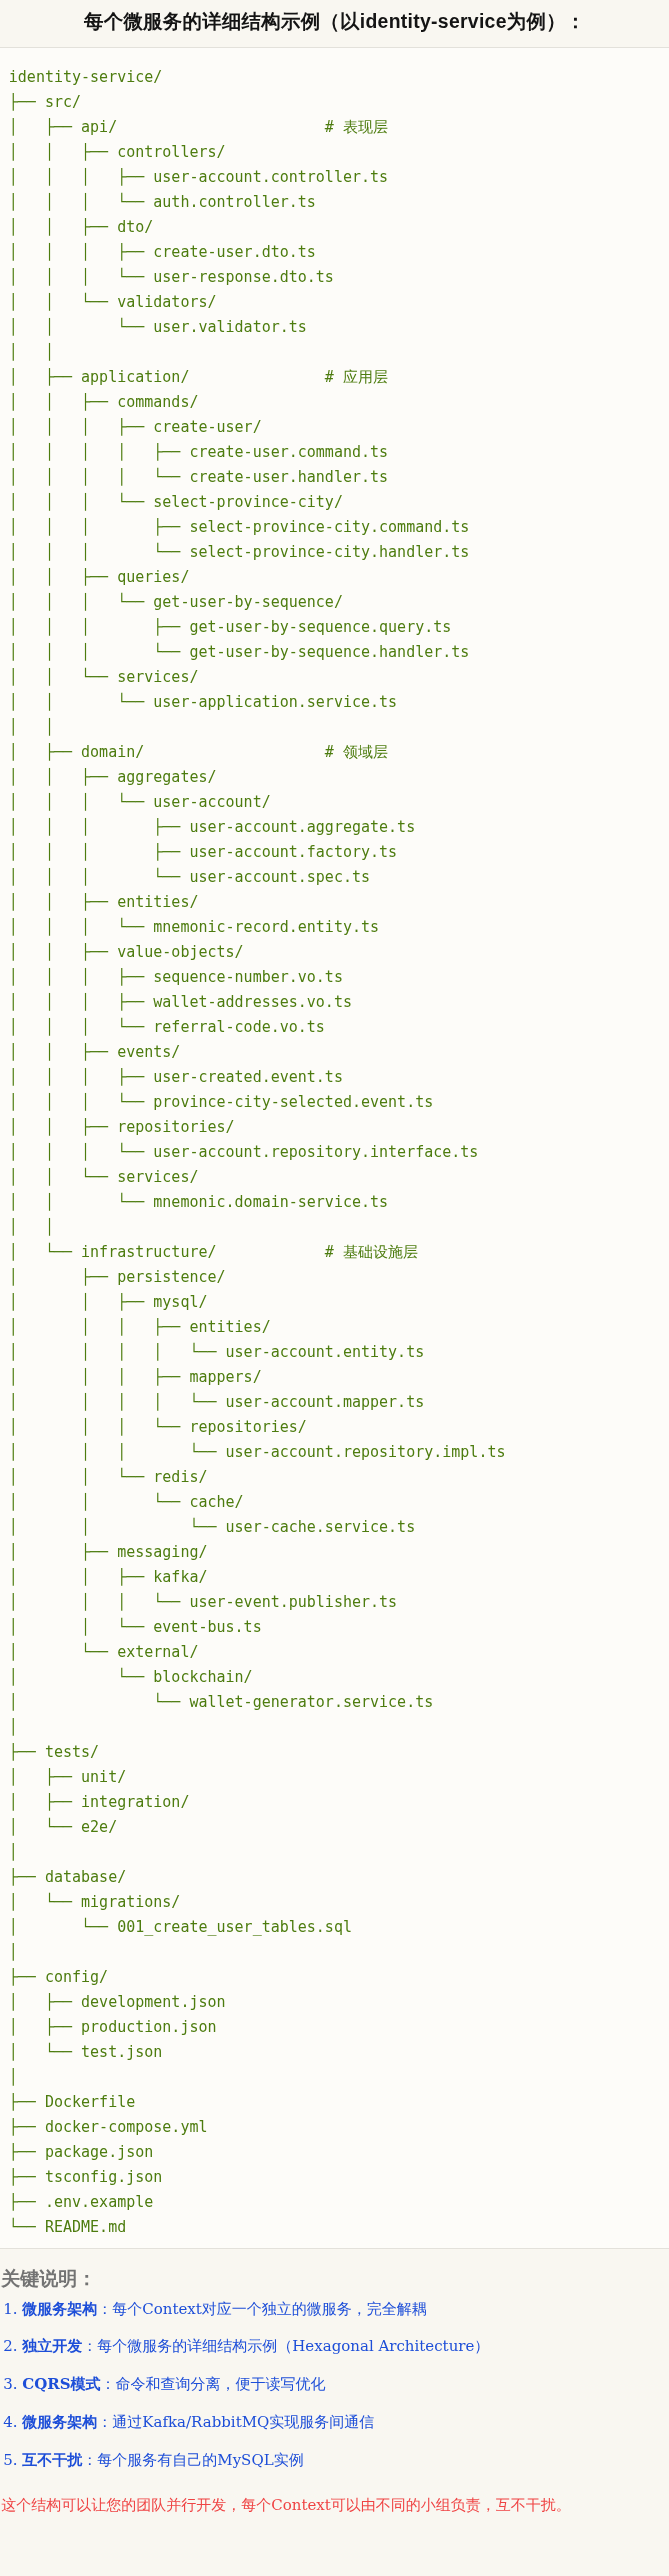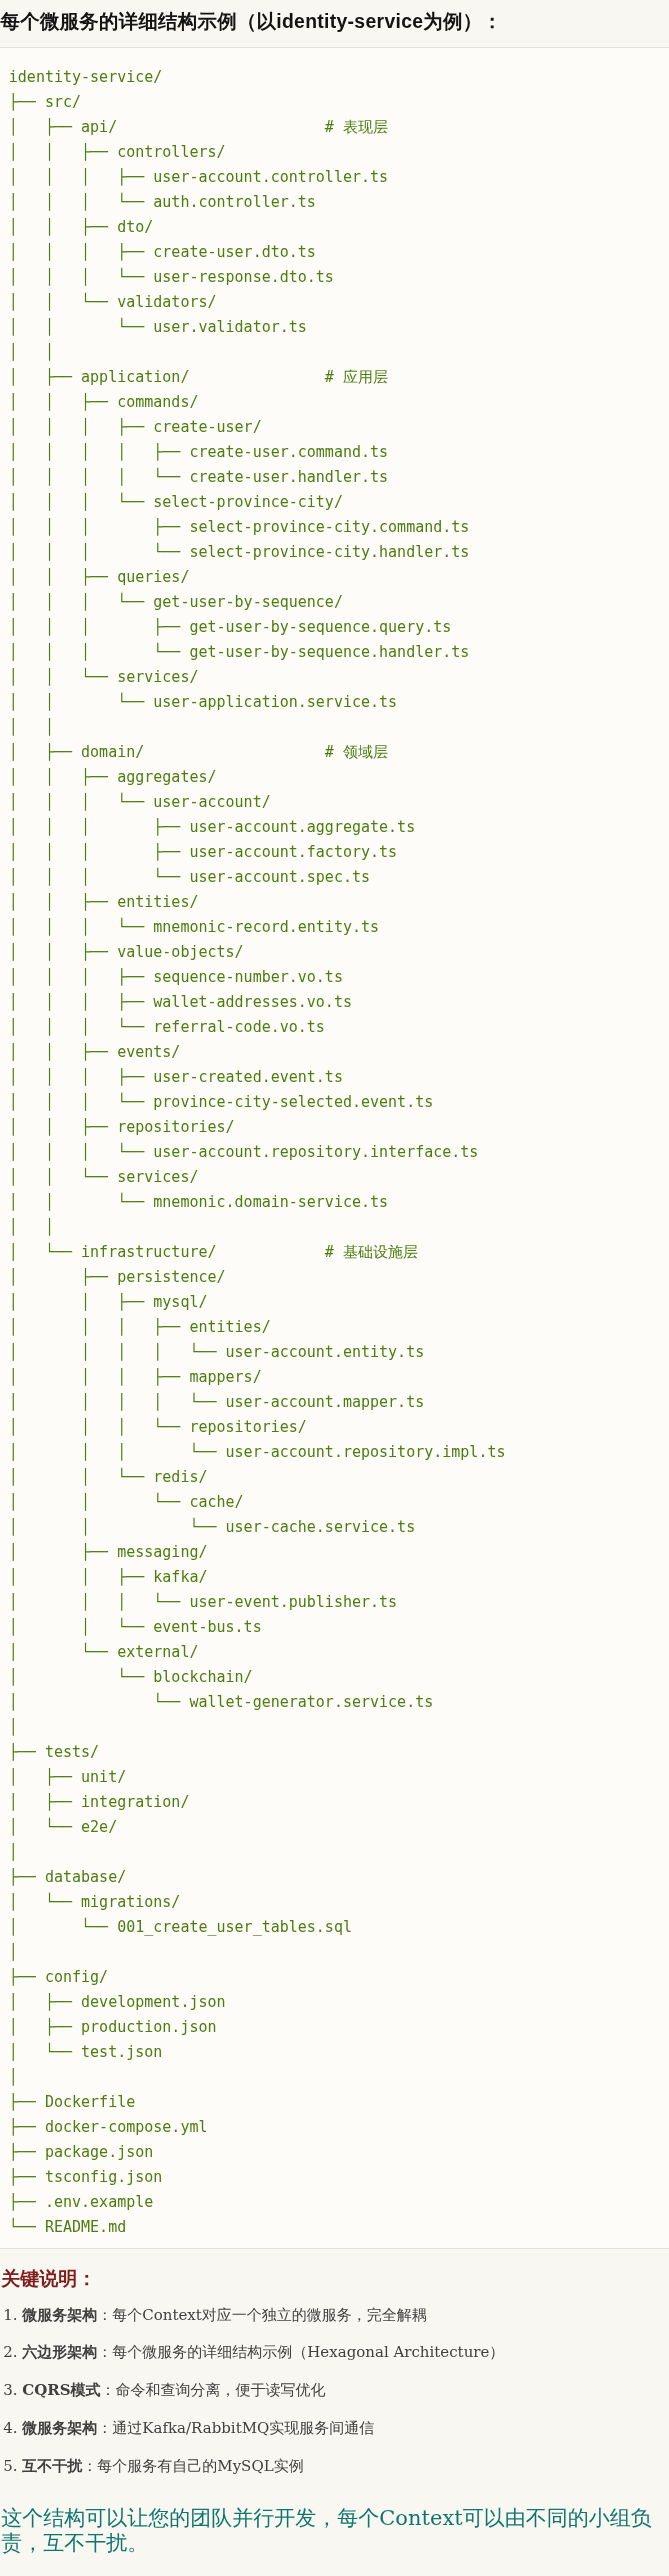--- a/index.html
+++ b/index.html
@@ -11,66 +11,67 @@
   body { min-height: 2576px; }
 
   .page-title {
     margin: 7.5px 0 13px 0.6px;
     font-size: 19.4px;
     line-height: 26px;
     font-weight: 700;
     color: #141414;
     letter-spacing: 0.3px;
     font-family: "Liberation Sans", sans-serif;
+    text-align: center;
   }
 
   .code-box {
     width: 100%;
     background: #fdfcf9;
     border-top: 0.6px solid #e3e1db;
     border-bottom: 0.6px solid #e3e1db;
     padding: 17.5px 5px 7.5px 8.8px;
   }
   .code-box pre {
     font-family: "DejaVu Sans Mono", "Liberation Mono", monospace;
     font-size: 15px;
     line-height: 25px;
     color: #4d7c0f;
     white-space: pre;
     overflow: hidden;
   }
 
   .notes { padding: 0 2.5px 0 1.3px; }
   .notes-heading {
-    margin: 17px 0 12px 0;
+    margin: 17px 0 6px 0;
     font-size: 19px;
     line-height: 25px;
     font-weight: 700;
-    color: #7f1d1d;
+    color: #737373;
     font-family: "Liberation Sans", sans-serif;
   }
   .notes-list {
     list-style: none;
     margin: 0 0 0 1.9px;
   }
   .notes-list li {
     font-family: "DejaVu Serif", "Liberation Serif", serif;
     font-size: 15px;
     line-height: 24px;
     margin-bottom: 13.8px;
-    color: #404040;
+    color: #1d4ed8;
   }
   .notes-list .note-num { font-weight: 400; }
   .notes-list .note-label { font-weight: 700; }
   .closing-note {
-    margin-top: 28px;
+    margin-top: 21px;
     font-family: "DejaVu Serif", "Liberation Serif", serif;
-    font-size: 21px;
+    font-size: 15px;
     line-height: 25px;
-    color: #0f766e;
+    color: #ef4444;
   }
 </style>
 </head>
 <body>
 
 <h1 class="page-title">每个微服务的详细结构示例（以identity-service为例）：</h1>
 
 <section class="code-box">
   <pre>identity-service/
 ├── src/
@@ -161,21 +162,21 @@
 └── README.md</pre>
 </section>
 
 <section class="notes">
   <h2 class="notes-heading">关键说明：</h2>
 
   <ol class="notes-list">
 
       <li><span class="note-num">1. </span><span class="note-label">微服务架构</span><span class="note-text">：每个Context对应一个独立的微服务，完全解耦</span></li>
 
-      <li><span class="note-num">2. </span><span class="note-label">六边形架构</span><span class="note-text">：每个微服务的详细结构示例（Hexagonal Architecture）</span></li>
+      <li><span class="note-num">2. </span><span class="note-label">独立开发</span><span class="note-text">：每个微服务的详细结构示例（Hexagonal Architecture）</span></li>
 
       <li><span class="note-num">3. </span><span class="note-label">CQRS模式</span><span class="note-text">：命令和查询分离，便于读写优化</span></li>
 
       <li><span class="note-num">4. </span><span class="note-label">微服务架构</span><span class="note-text">：通过Kafka/RabbitMQ实现服务间通信</span></li>
 
       <li><span class="note-num">5. </span><span class="note-label">互不干扰</span><span class="note-text">：每个服务有自己的MySQL实例</span></li>
 
     </ol>
 
   <p class="closing-note">这个结构可以让您的团队并行开发，每个Context可以由不同的小组负责，互不干扰。</p>

